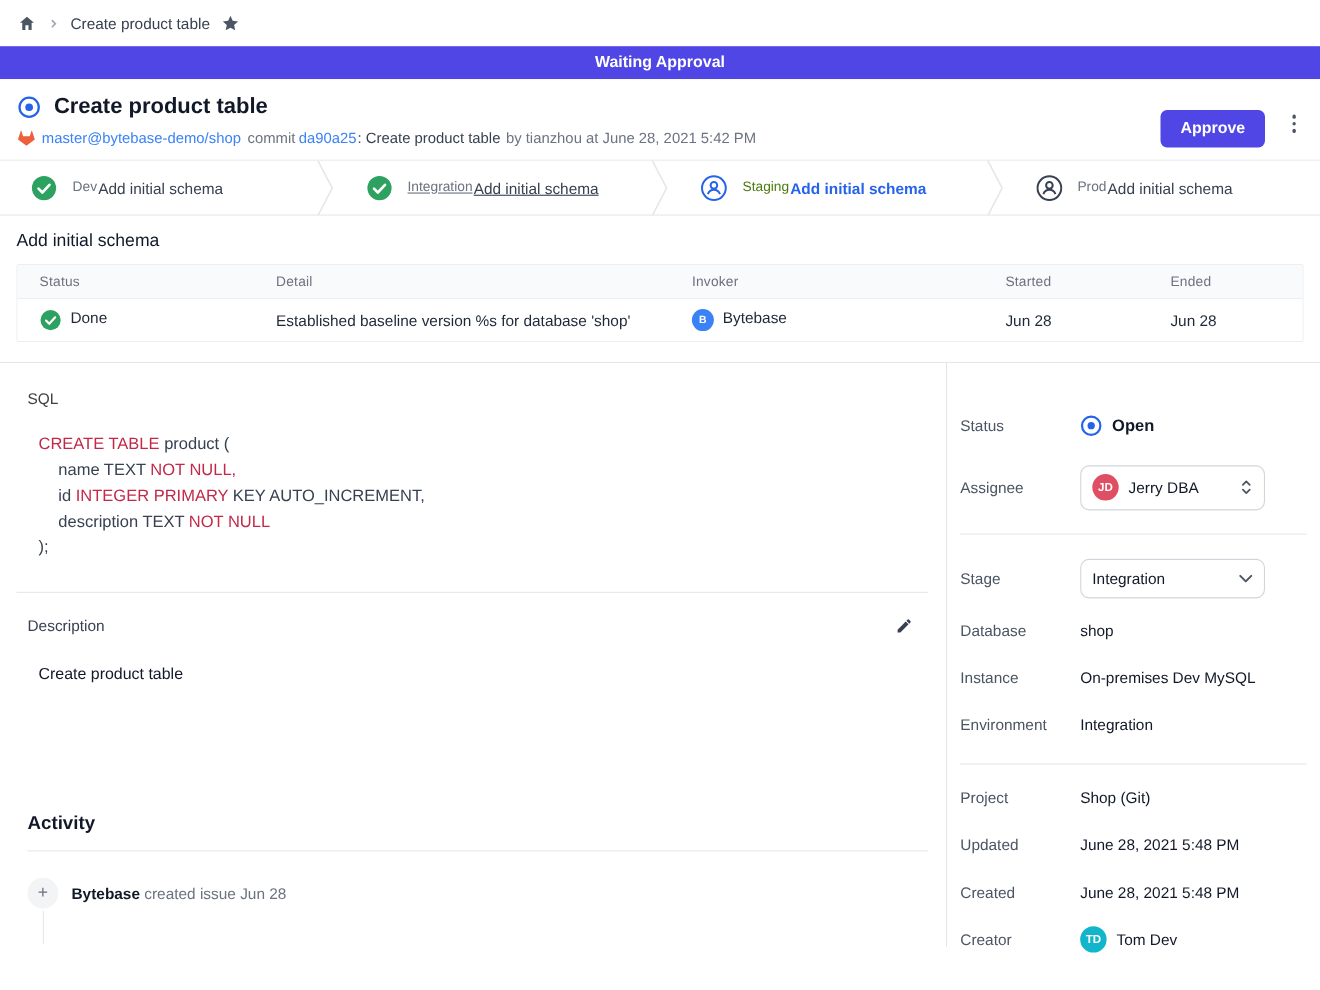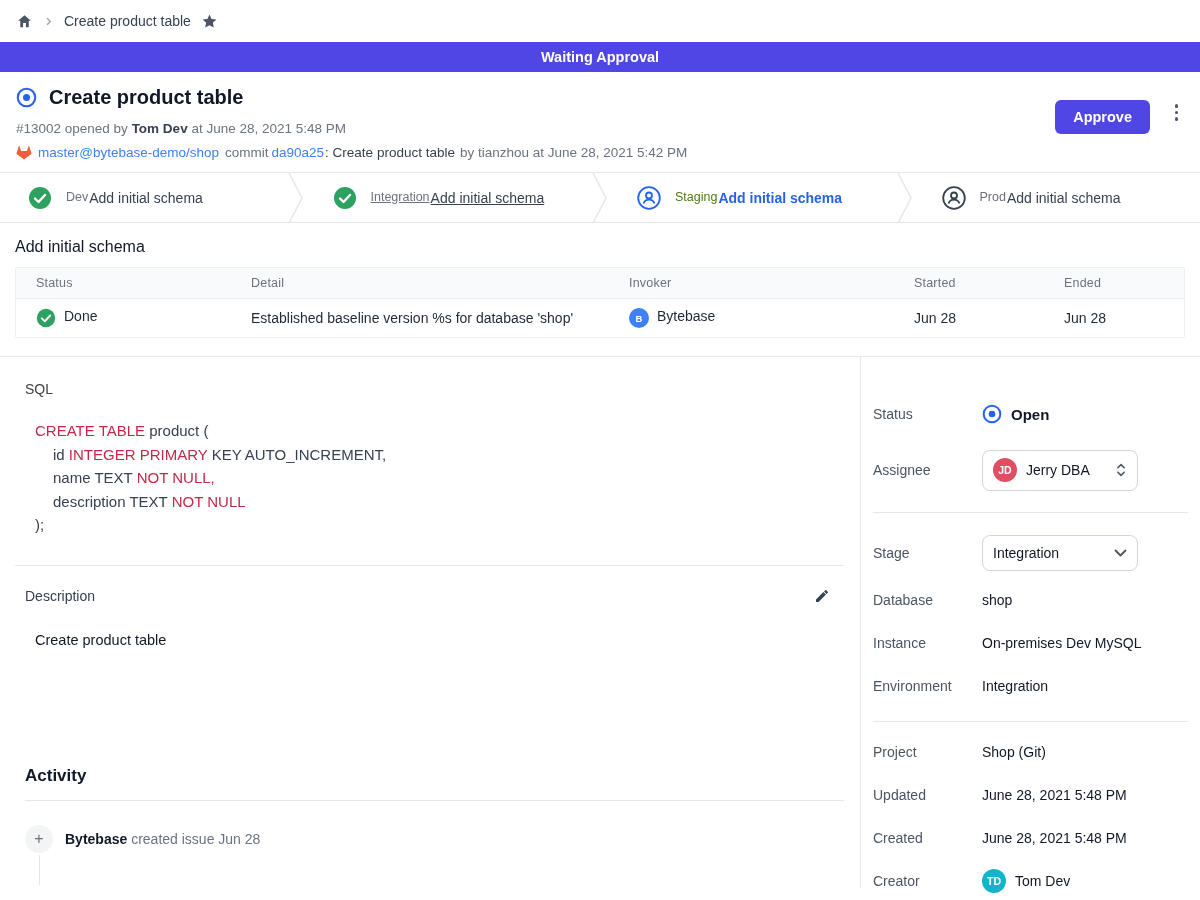--- a/index.html
+++ b/index.html
@@ -82,21 +82,21 @@
   .act-text .strong { color:#111827; font-weight:700; }
   .act-line { position:absolute; left:13.5px; top:30px; width:1px; height:30px; background:#e5e7eb; }
 
   
   .side-row { display:grid; grid-template-columns:109px 1fr; align-items:center; }
   .side-label { font-size:14px; color:#4b5563; }
   .side-value { font-size:14px; color:#111827; display:flex; align-items:center; gap:9px; }
   .status-row { margin-top:17px; height:40px; }
   .assignee-row { margin-top:8px; height:56px; }
   .side-div { border:none; border-top:1px solid #e5e7eb; margin:14px 0 0 0; }
-  .selectbox { width:156px; border:1px solid #d1d5db; border-radius:8px; background:#fff;
+  .selectbox { width:168px; border:1px solid #d1d5db; border-radius:8px; background:#fff;
     display:flex; align-items:center; gap:9px; padding:0 10px; cursor:pointer; position:relative; }
   .selectbox.tall { height:41px; }
   .selectbox.short { height:36px; }
   .selectbox .caret { margin-left:auto; color:#4b5563; display:flex; }
   .avatar { width:24px; height:24px; border-radius:50%; color:#fff; font-size:10.5px; font-weight:700;
     display:flex; align-items:center; justify-content:center; flex:none; }
   .avatar.sm { width:20px; height:20px; font-size:9.5px; }
   .stage-row { margin-top:15px; height:50px; }
   .kv-row { height:43px; }
   .open-ic { display:flex; }
@@ -129,25 +129,20 @@
 
 <div class="header">
   <div class="title-row">
     <span style="display:flex;">
       <svg width="21" height="21" viewBox="0 0 24 24">
           <circle cx="12" cy="12" r="10" fill="none" stroke="#2563eb" stroke-width="2.4"></circle>
           <circle cx="12" cy="12" r="4" fill="#2563eb"></circle>
         </svg>
     </span>
     <span class="issue-title">Create product table</span>
-  </div>
-  <div class="meta-line">
-    <span>#13002 opened by</span>
-    <span class="strong">Tom Dev</span>
-    <span>at June 28, 2021 5:48 PM</span>
   </div>
   <div class="git-line">
     <span style="display:flex;">
       <svg width="16" height="15" viewBox="0 0 24 22">
           <path fill="#ee5f3b" d="M12 21.4L1 13.2c-.3-.2-.4-.6-.3-.9l1.2-3.7L4.3 1.3c.1-.4.7-.4.8 0l2.4 7.3h9l2.4-7.3c.1-.4.7-.4.8 0l2.4 7.3 1.2 3.7c.1.3 0 .7-.3.9z"></path>
         </svg>
     </span>
     <a href="#">master@bytebase-demo/shop</a>
     <span>commit</span>
     <a href="#" style="margin-left:-3px;">da90a25</a>
@@ -267,21 +262,21 @@
     </div>
   </div>
 </div>
 
 <div class="content">
 
   <div class="main">
     <div class="sql-label">SQL</div>
 
     <div class="sql-code"><span><span class="kw">CREATE TABLE</span><span> product (</span></span>
-<span class="ind"><span>id </span><span class="kw">INTEGER PRIMARY</span><span> KEY AUTO_INCREMENT,</span></span><span class="ind"><span>name TEXT </span><span class="kw">NOT NULL,</span></span><span class="ind"><span>description TEXT </span><span class="kw">NOT NULL</span></span><span><span>);</span></span></div>
+<span class="ind"><span>name TEXT </span><span class="kw">NOT NULL,</span></span><span class="ind"><span>id </span><span class="kw">INTEGER PRIMARY</span><span> KEY AUTO_INCREMENT,</span></span><span class="ind"><span>description TEXT </span><span class="kw">NOT NULL</span></span><span><span>);</span></span></div>
 
     <hr class="main-divider">
 
     <div class="desc-head">
       <span class="desc-label">Description</span>
       <span style="display:flex; margin-right:14px;">
         <svg width="16" height="16" viewBox="0 0 24 24" fill="#374151">
             <path d="M3 17.2V21h3.8L17.9 9.9l-3.8-3.8L3 17.2zM20.7 7.1c.4-.4.4-1 0-1.4l-2.4-2.4c-.4-.4-1-.4-1.4 0l-1.8 1.8 3.8 3.8 1.8-1.8z"></path>
           </svg>
       </span>

